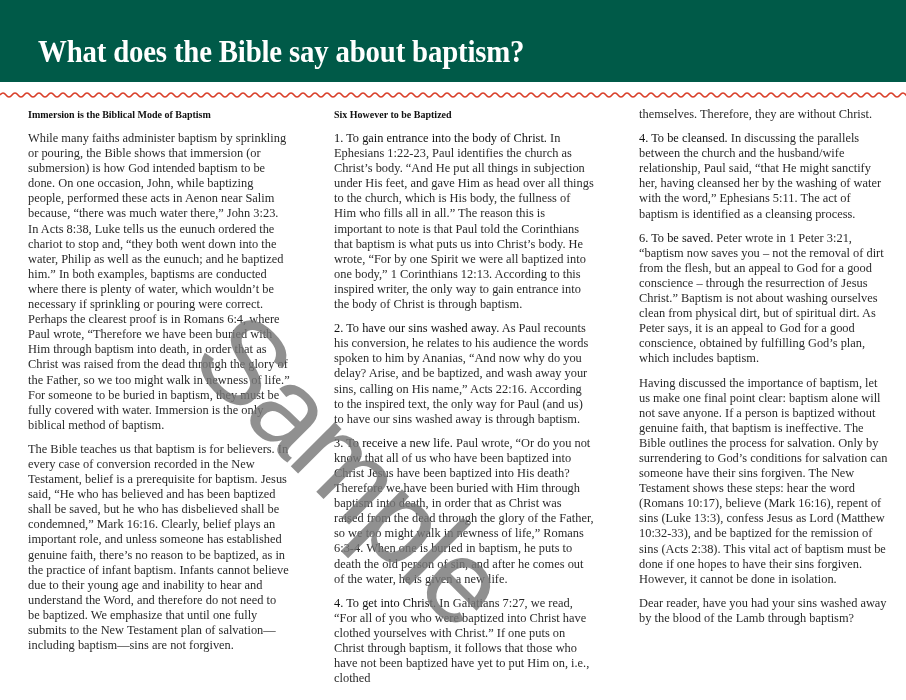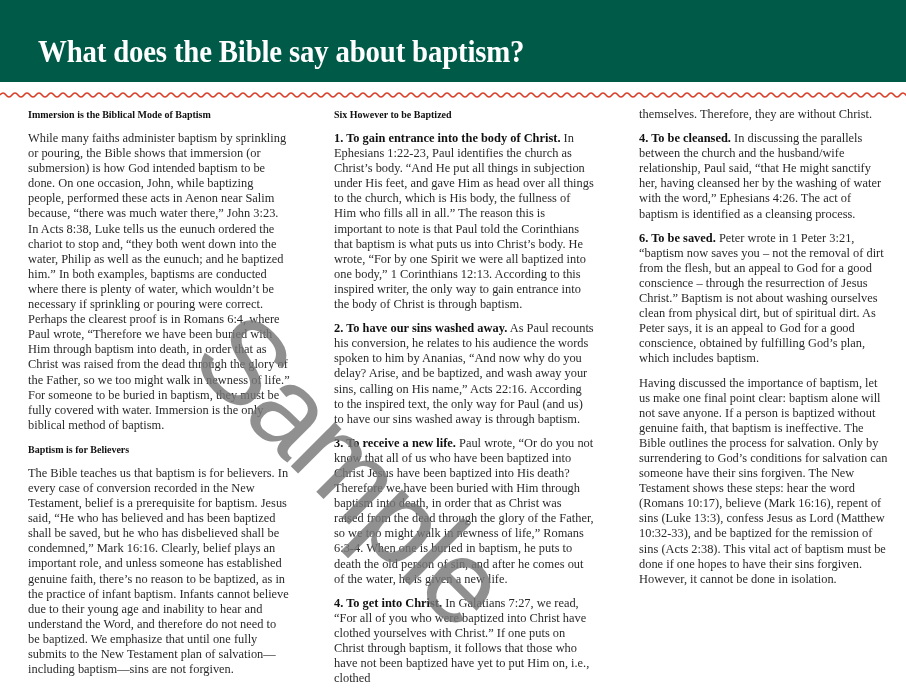--- a/index.html
+++ b/index.html
@@ -28,21 +28,21 @@
     font-size: 12.4px; line-height: 15.1px;
   }
   .col-1 { left: 28px; width: 262px; }
   .col-2 { left: 334px; width: 260px; }
   .col-3 { left: 639px; width: 252px; }
   .heading {
     font-weight: bold; font-size: 10px; color: #111;
     margin: 0 0 9px 0; line-height: 15px;
   }
   .para { margin: 0 0 9px 0; }
-  .lead { font-weight: bold; color: #111; }
+  .lead { font-weight: normal; color: #111; }
   .watermark {
     position: absolute; left: 258px; top: 292px;
     font-family: "Liberation Sans", "DejaVu Sans", sans-serif;
     font-size: 118px; color: rgba(120,120,120,0.82);
     transform: rotate(45deg); transform-origin: left top;
     white-space: nowrap; pointer-events: none; letter-spacing: -3px;
     line-height: 1;
   }
 </style>
 </head>
@@ -52,30 +52,30 @@
   <div class="header-title">What does the Bible say about baptism?</div>
 </div>
 
 <svg class="wave" viewBox="0 0 906 10" preserveAspectRatio="none">
   <path id="wavepath" d="M0 5 Q3 1 6 5 Q9 9 12 5 Q15 1 18 5 Q21 9 24 5 Q27 1 30 5 Q33 9 36 5 Q39 1 42 5 Q45 9 48 5 Q51 1 54 5 Q57 9 60 5 Q63 1 66 5 Q69 9 72 5 Q75 1 78 5 Q81 9 84 5 Q87 1 90 5 Q93 9 96 5 Q99 1 102 5 Q105 9 108 5 Q111 1 114 5 Q117 9 120 5 Q123 1 126 5 Q129 9 132 5 Q135 1 138 5 Q141 9 144 5 Q147 1 150 5 Q153 9 156 5 Q159 1 162 5 Q165 9 168 5 Q171 1 174 5 Q177 9 180 5 Q183 1 186 5 Q189 9 192 5 Q195 1 198 5 Q201 9 204 5 Q207 1 210 5 Q213 9 216 5 Q219 1 222 5 Q225 9 228 5 Q231 1 234 5 Q237 9 240 5 Q243 1 246 5 Q249 9 252 5 Q255 1 258 5 Q261 9 264 5 Q267 1 270 5 Q273 9 276 5 Q279 1 282 5 Q285 9 288 5 Q291 1 294 5 Q297 9 300 5 Q303 1 306 5 Q309 9 312 5 Q315 1 318 5 Q321 9 324 5 Q327 1 330 5 Q333 9 336 5 Q339 1 342 5 Q345 9 348 5 Q351 1 354 5 Q357 9 360 5 Q363 1 366 5 Q369 9 372 5 Q375 1 378 5 Q381 9 384 5 Q387 1 390 5 Q393 9 396 5 Q399 1 402 5 Q405 9 408 5 Q411 1 414 5 Q417 9 420 5 Q423 1 426 5 Q429 9 432 5 Q435 1 438 5 Q441 9 444 5 Q447 1 450 5 Q453 9 456 5 Q459 1 462 5 Q465 9 468 5 Q471 1 474 5 Q477 9 480 5 Q483 1 486 5 Q489 9 492 5 Q495 1 498 5 Q501 9 504 5 Q507 1 510 5 Q513 9 516 5 Q519 1 522 5 Q525 9 528 5 Q531 1 534 5 Q537 9 540 5 Q543 1 546 5 Q549 9 552 5 Q555 1 558 5 Q561 9 564 5 Q567 1 570 5 Q573 9 576 5 Q579 1 582 5 Q585 9 588 5 Q591 1 594 5 Q597 9 600 5 Q603 1 606 5 Q609 9 612 5 Q615 1 618 5 Q621 9 624 5 Q627 1 630 5 Q633 9 636 5 Q639 1 642 5 Q645 9 648 5 Q651 1 654 5 Q657 9 660 5 Q663 1 666 5 Q669 9 672 5 Q675 1 678 5 Q681 9 684 5 Q687 1 690 5 Q693 9 696 5 Q699 1 702 5 Q705 9 708 5 Q711 1 714 5 Q717 9 720 5 Q723 1 726 5 Q729 9 732 5 Q735 1 738 5 Q741 9 744 5 Q747 1 750 5 Q753 9 756 5 Q759 1 762 5 Q765 9 768 5 Q771 1 774 5 Q777 9 780 5 Q783 1 786 5 Q789 9 792 5 Q795 1 798 5 Q801 9 804 5 Q807 1 810 5 Q813 9 816 5 Q819 1 822 5 Q825 9 828 5 Q831 1 834 5 Q837 9 840 5 Q843 1 846 5 Q849 9 852 5 Q855 1 858 5 Q861 9 864 5 Q867 1 870 5 Q873 9 876 5 Q879 1 882 5 Q885 9 888 5 Q891 1 894 5 Q897 9 900 5 Q903 1 906 5 Q909 9 912 5" fill="none" stroke="#d9402b" stroke-width="1.6"></path>
 </svg>
 
 <div class="col col-1">
     <div class="heading">Immersion is the Biblical Mode of Baptism</div>
     <div class="para"><span>While many faiths administer baptism by sprinkling or pouring, the Bible shows that immersion (or submersion) is how God intended baptism to be done. On one occasion, John, while baptizing people, performed these acts in Aenon near Salim because, “there was much water there,” John 3:23. In Acts 8:38, Luke tells us the eunuch ordered the chariot to stop and, “they both went down into the water, Philip as well as the eunuch; and he baptized him.” In both examples, baptisms are conducted where there is plenty of water, which wouldn’t be necessary if sprinkling or pouring were correct. Perhaps the clearest proof is in Romans 6:4, where Paul wrote, “Therefore we have been buried with Him through baptism into death, in order that as Christ was raised from the dead through the glory of the Father, so we too might walk in newness of life.” For someone to be buried in baptism, they must be fully covered with water. Immersion is the only biblical method of baptism.</span></div>
-    <div class="heading">Baptism is for Believers</div>
     <div class="para"><span>The Bible teaches us that baptism is for believers. In every case of conversion recorded in the New Testament, belief is a prerequisite for baptism. Jesus said, “He who has believed and has been baptized shall be saved, but he who has disbelieved shall be condemned,” Mark 16:16. Clearly, belief plays an important role, and unless someone has established genuine faith, there’s no reason to be baptized, as in the practice of infant baptism. Infants cannot believe due to their young age and inability to hear and understand the Word, and therefore do not need to be baptized. We emphasize that until one fully submits to the New Testament plan of salvation—including baptism—sins are not forgiven.</span></div>
   </div>
 <div class="col col-2">
     <div class="heading">Six However to be Baptized</div>
     <div class="para"><span class="lead">1. To gain entrance into the body of Christ.</span><span> In Ephesians 1:22-23, Paul identifies the church as Christ’s body. “And He put all things in subjection under His feet, and gave Him as head over all things to the church, which is His body, the fullness of Him who fills all in all.” The reason this is important to note is that Paul told the Corinthians that baptism is what puts us into Christ’s body. He wrote, “For by one Spirit we were all baptized into one body,” 1 Corinthians 12:13. According to this inspired writer, the only way to gain entrance into the body of Christ is through baptism.</span></div>
     <div class="para"><span class="lead">2.  To have our sins washed away.</span><span>  As Paul recounts his conversion, he relates to his audience the words spoken to him by Ananias, “And now why do you delay? Arise, and be baptized, and wash away your sins, calling on His name,” Acts 22:16.  According to the inspired text, the only way for Paul (and us) to have our sins washed away is through baptism.</span></div>
     <div class="para"><span class="lead">3. To receive a new life.</span><span> Paul wrote, “Or do you not know that all of us who have been baptized into Christ Jesus have been baptized into His death? Therefore we have been buried with Him through baptism into death, in order that as Christ was raised from the dead through the glory of the Father, so we too might walk in newness of life,” Romans 6:3-4. When one is buried in baptism, he puts to death the old person of sin, and after he comes out of the water, he is given a new life.</span></div>
     <div class="para"><span class="lead">4. To get into Christ.</span><span> In Galatians 7:27, we read, “For all of you who were baptized into Christ have clothed yourselves with Christ.” If one puts on Christ through baptism, it follows that those who have not been baptized have yet to put Him on, i.e., clothed</span></div>
   </div>
 <div class="col col-3">
     <div class="para"><span>themselves. Therefore, they are without Christ.</span></div>
-    <div class="para"><span class="lead">4. To be cleansed.</span><span> In discussing the parallels between the church and the husband/wife relationship, Paul said, “that He might sanctify her, having cleansed her by the washing of water with the word,” Ephesians 4:26. The act of baptism is identified as a cleansing process.</span></div>
+    <div class="para"><span class="lead">4. To be cleansed.</span><span> In discussing the parallels between the church and the husband/wife relationship, Paul said, “that He might sanctify her, having cleansed her by the washing of water with the word,” Ephesians 5:11. The act of baptism is identified as a cleansing process.</span></div>
     <div class="para"><span class="lead">6. To be saved.</span><span> Peter wrote in 1 Peter 3:21, “baptism now saves you – not the removal of dirt from the flesh, but an appeal to God for a good conscience – through the resurrection of Jesus Christ.” Baptism is not about washing ourselves clean from physical dirt, but of spiritual dirt. As Peter says, it is an appeal to God for a good conscience, obtained by fulfilling God’s plan, which includes baptism.</span></div>
     <div class="para"><span>Having discussed the importance of baptism, let us make one final point clear: baptism alone will not save anyone. If a person is baptized without genuine faith, that baptism is ineffective. The Bible outlines the process for salvation. Only by surrendering to God’s conditions for salvation can someone have their sins forgiven. The New Testament shows these steps: hear the word (Romans 10:17), believe (Mark 16:16), repent of sins (Luke 13:3), confess Jesus as Lord (Matthew 10:32-33), and be baptized for the remission of sins (Acts 2:38). This vital act of baptism must be done if one hopes to have their sins forgiven. However, it cannot be done in isolation.</span></div>
+    <div class="para"><span>Dear reader, have you had your sins washed away by the blood of the Lamb through baptism?</span></div>
   </div>
 
 <div class="watermark">Sample</div>
 
 </body></html>

